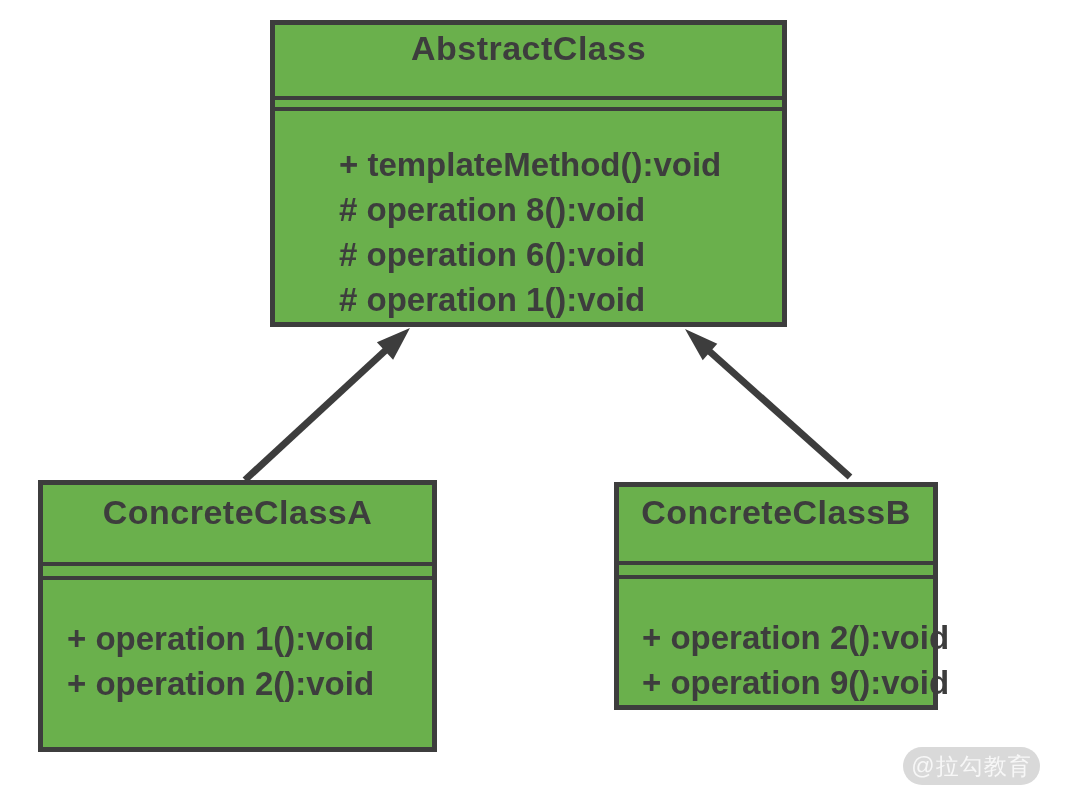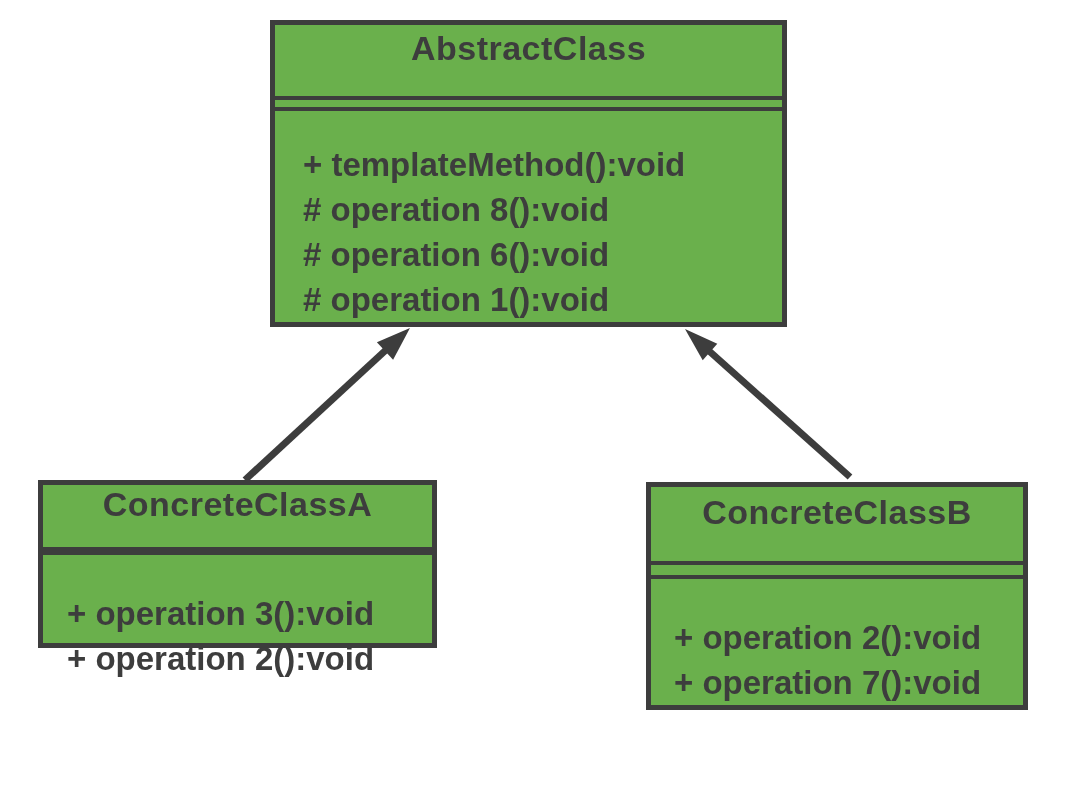--- a/index.html
+++ b/index.html
@@ -47,28 +47,28 @@
     flex: 1;
     font-size: 33px;
     font-weight: 600;
     line-height: 45px;
     color: var(--stroke);
     white-space: nowrap;
   }
   #abstract-class   { left: 270px; top: 20px;  width: 517px; height: 307px; }
   #abstract-class .class-title   { height: 71px; }
   #abstract-class .class-attrs   { height: 19px; }
-  #abstract-class .class-methods { padding: 8px 8px 0 28px; }
+  #abstract-class .class-methods { padding: 8px 8px 0 28px; margin-left: 36px; }
 
-  #concrete-class-a { left: 38px;  top: 480px; width: 399px; height: 168px; }
+  #concrete-class-a { left: 38px;  top: 480px; width: 399px; height: 272px; }
   #concrete-class-a .class-title   { height: 54px; }
   #concrete-class-a .class-attrs   { height: 18px; }
   #concrete-class-a .class-methods { padding: 13px 6px 0 24px; }
 
-  #concrete-class-b { left: 646px; top: 482px; width: 382px; height: 228px; }
+  #concrete-class-b { left: 614px; top: 482px; width: 324px; height: 228px; }
   #concrete-class-b .class-title   { height: 52px; }
   #concrete-class-b .class-attrs   { height: 18px; }
   #concrete-class-b .class-methods { padding: 13px 6px 0 23px; }
 
   svg.arrows {
     position: absolute;
     left: 0; top: 0;
     width: 1068px; height: 800px;
     pointer-events: none;
   }
@@ -113,28 +113,29 @@
       <div># operation 8():void</div>
       <div># operation 6():void</div>
       <div># operation 1():void</div>
     </div>
   </div>
 
   <div class="class-box" id="concrete-class-a">
     <div class="class-title">ConcreteClassA</div>
     <div class="class-attrs"></div>
     <div class="class-methods">
-      <div>+ operation 3():void</div>
+      <div>+ operation 1():void</div>
       <div>+ operation 2():void</div>
     </div>
   </div>
 
   <div class="class-box" id="concrete-class-b">
     <div class="class-title">ConcreteClassB</div>
     <div class="class-attrs"></div>
     <div class="class-methods">
       <div>+ operation 2():void</div>
-      <div>+ operation 7():void</div>
+      <div>+ operation 9():void</div>
     </div>
   </div>
 
+  <div class="watermark">@拉勾教育</div>
 
 </div>
 
 </body></html>

